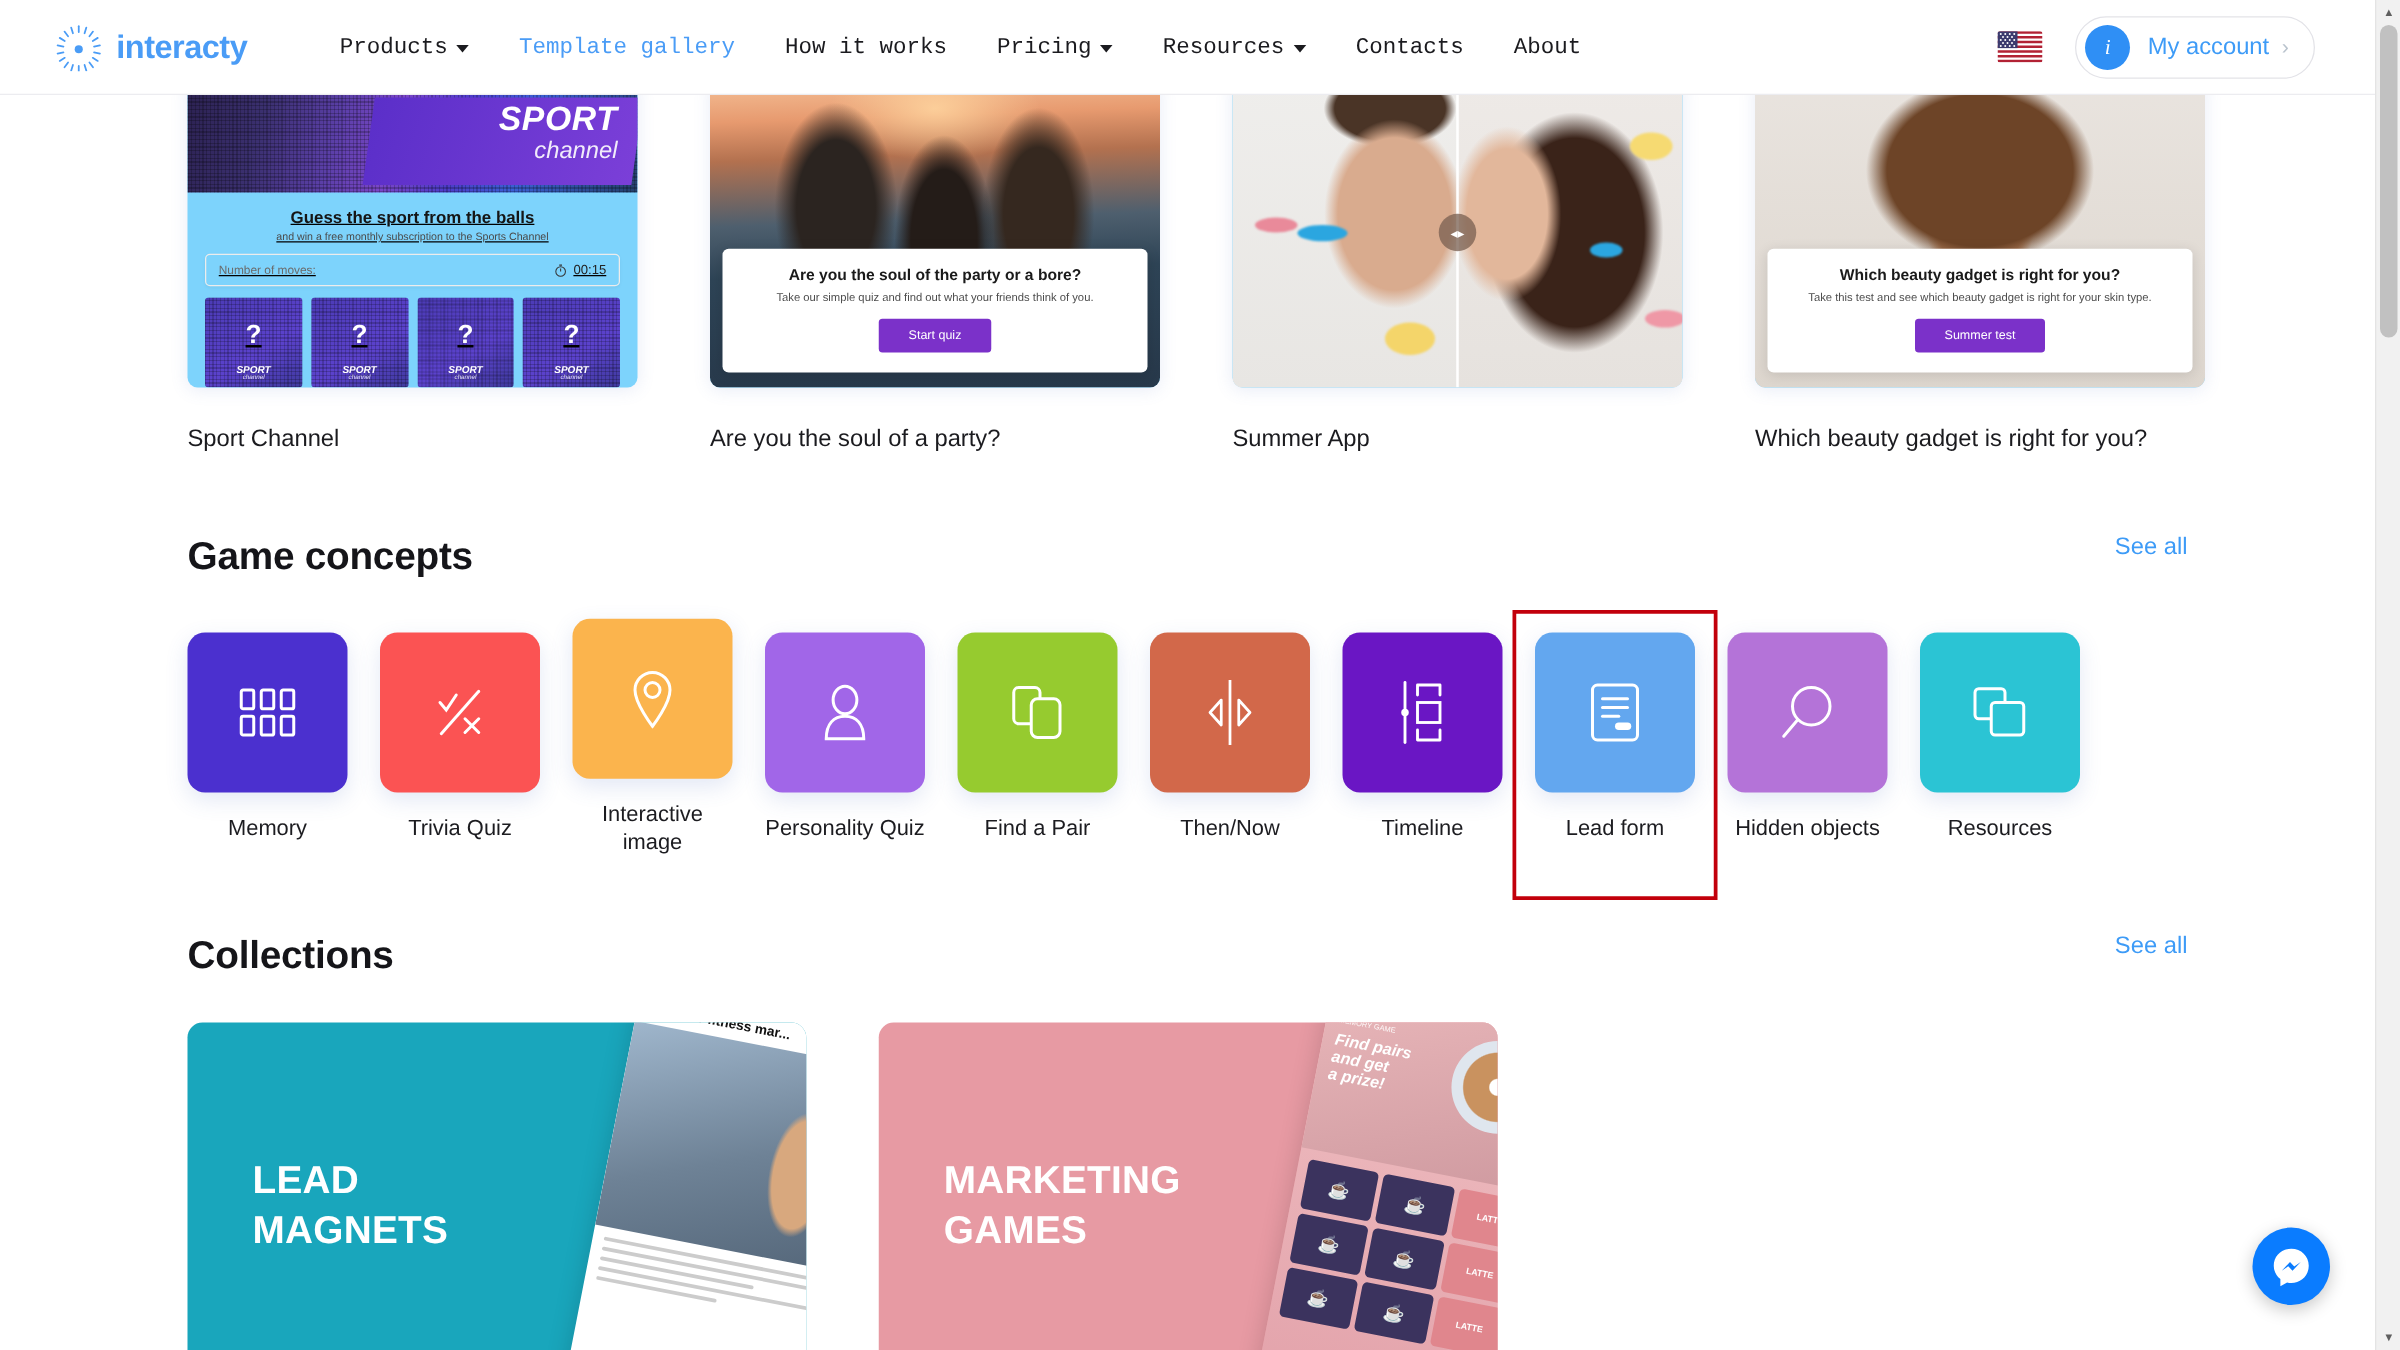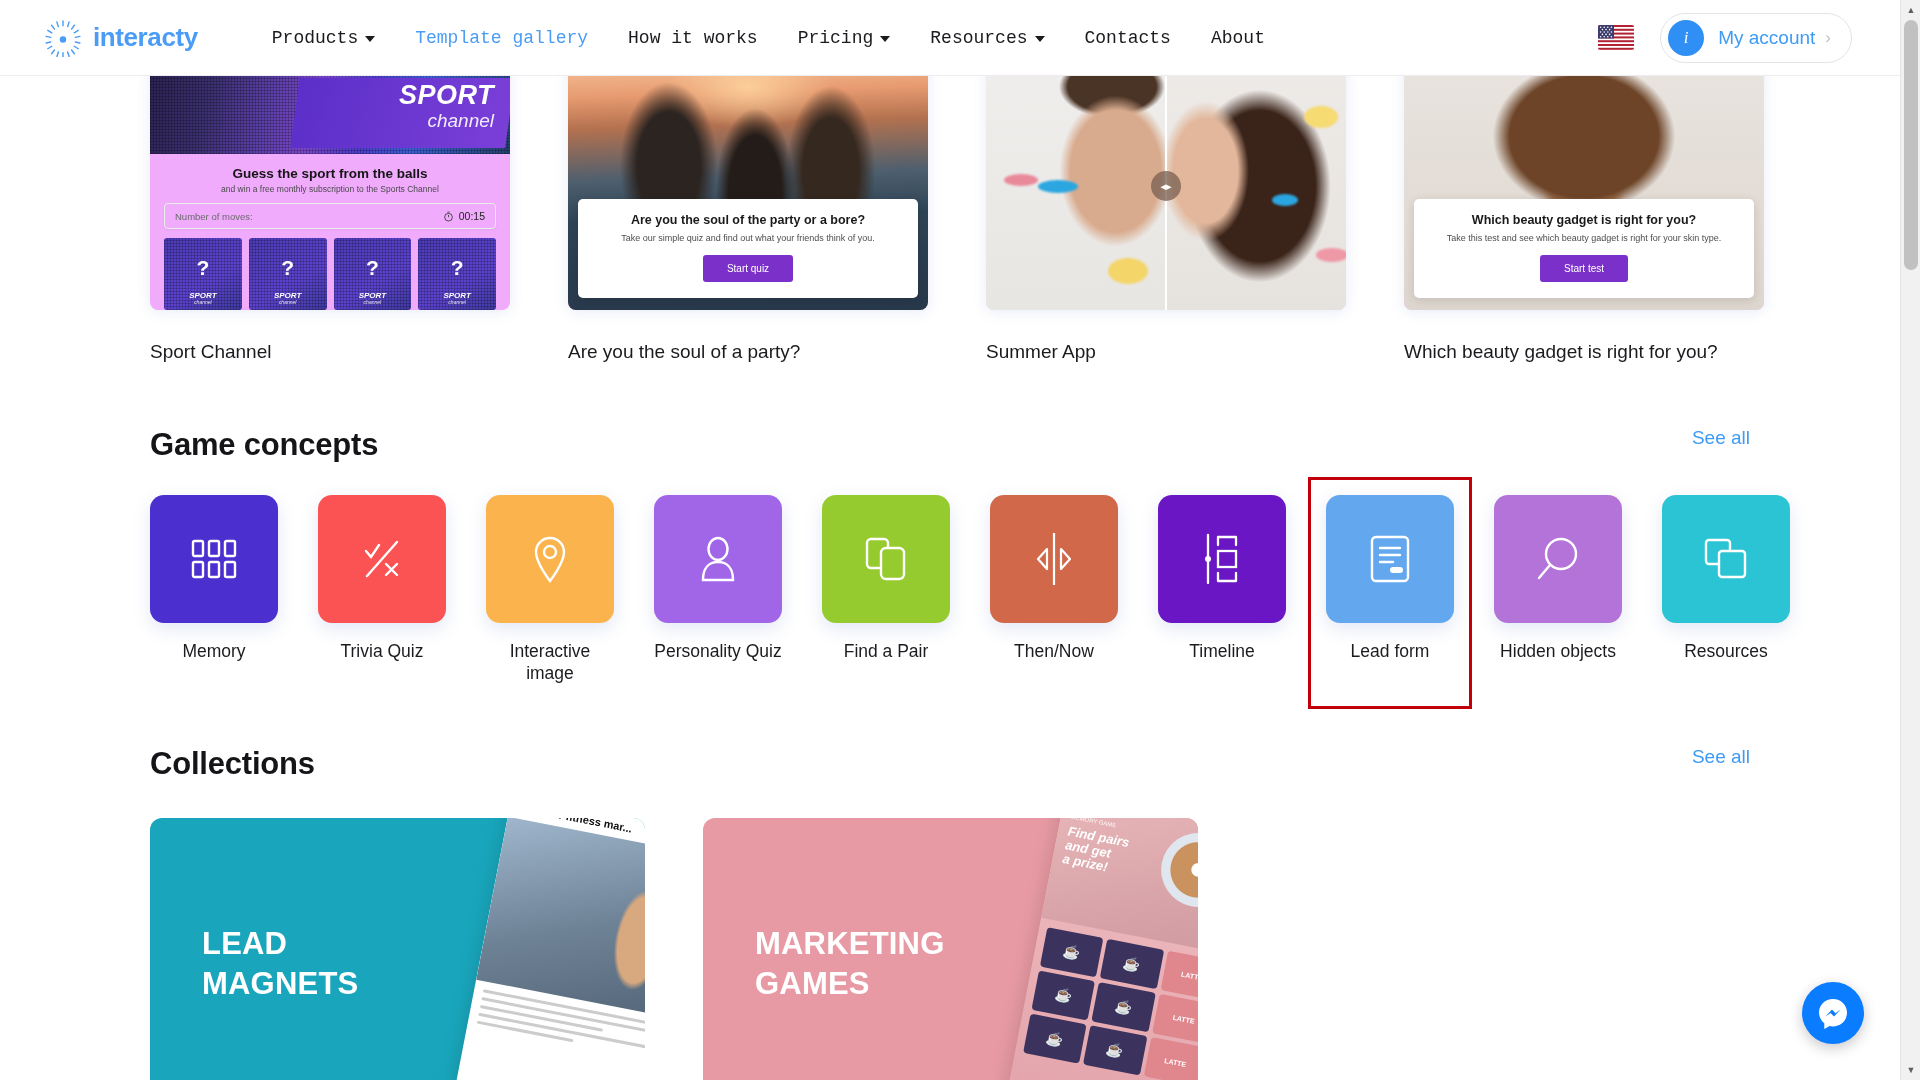--- a/index.html
+++ b/index.html
@@ -96,24 +96,25 @@
 
   
   .tpl-row {
     display: flex; gap: 58px;
     padding-top: 0px;
   }
   .tpl-card { width: 360px; }
   .tpl-thumb {
     width: 360px; height: 248px;
     border-radius: 8px; overflow: hidden;
-    background: #f0abfc;
+    background: #7dd3fc;
     box-shadow: 0 2px 14px rgba(90,120,200,0.14);
     position: relative;
     margin-top: -14px;
+    text-decoration: underline;
   }
   .tpl-title {
     font-size: 19px; color: #1b1b1f;
     margin-top: 30px; line-height: 1.3;
   }
 
   
   .sc-banner {
     height: 92px; width: 100%;
     background:
@@ -231,21 +232,21 @@
     font-size: 31px; font-weight:700; color:#151519;
     letter-spacing: -0.2px;
   }
   .see-all {
     font-size: 19px; color:#3d9bf7; cursor:pointer;
     padding-bottom: 2px;
   }
 
   
   .concepts {
-    display:flex; gap: 40px; margin-top: 32px;
+    display:flex; gap: 26px; margin-top: 32px; align-items: center;
   }
   .concept { width: 128px; position: relative; }
   .concept-tile {
     width: 128px; height: 128px; border-radius: 14px;
     display:flex; align-items:center; justify-content:center;
     box-shadow: 0 6px 18px rgba(80,110,190,.16);
     cursor:pointer;
   }
   .concept-label {
     margin-top: 18px; text-align:center;
@@ -490,21 +491,21 @@
         </div>
         <div class="tpl-title">Summer App</div>
       </div>
 
       <div class="tpl-card">
         <div class="tpl-thumb">
           <div class="bt-photo"></div>
           <div class="overlay-panel">
             <div class="op-h">Which beauty gadget is right for you?</div>
             <div class="op-s">Take this test and see which beauty gadget is right for your skin type.</div>
-            <div class="op-btn">Start test</div>
+            <div class="op-btn">Summer test</div>
           </div>
         </div>
         <div class="tpl-title">Which beauty gadget is right for you?</div>
       </div>
     </div>
 
     <div class="section-head">
       <div class="section-title">Game concepts</div>
       <div class="see-all">See all</div>
     </div>

